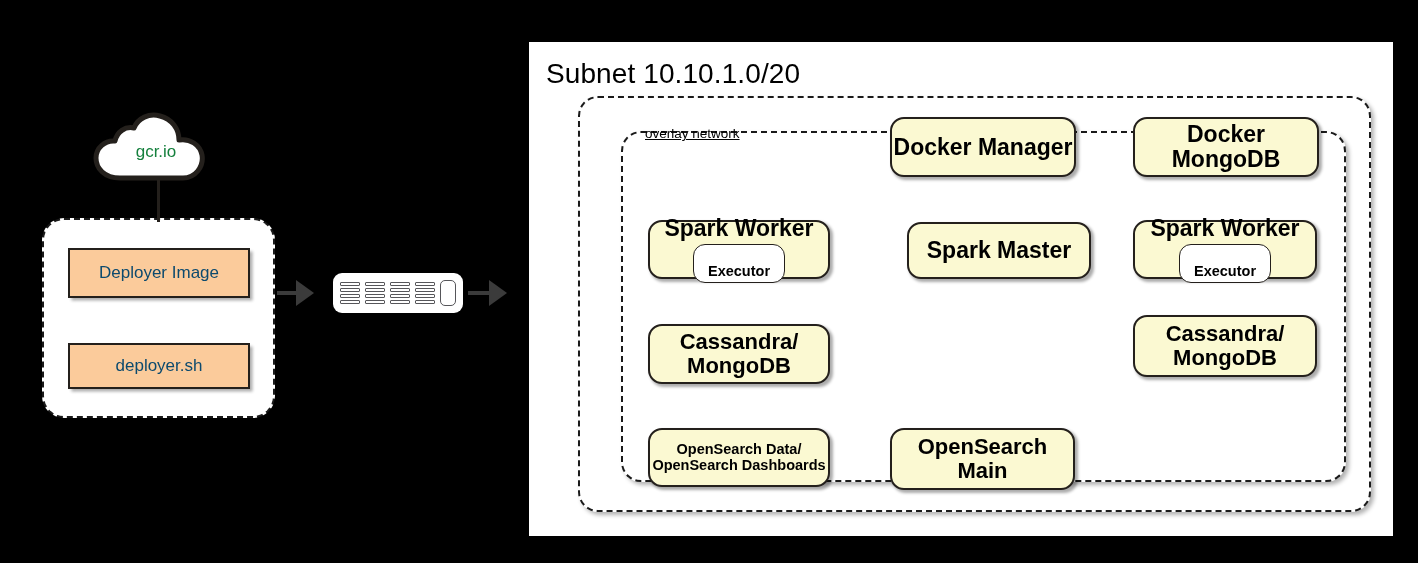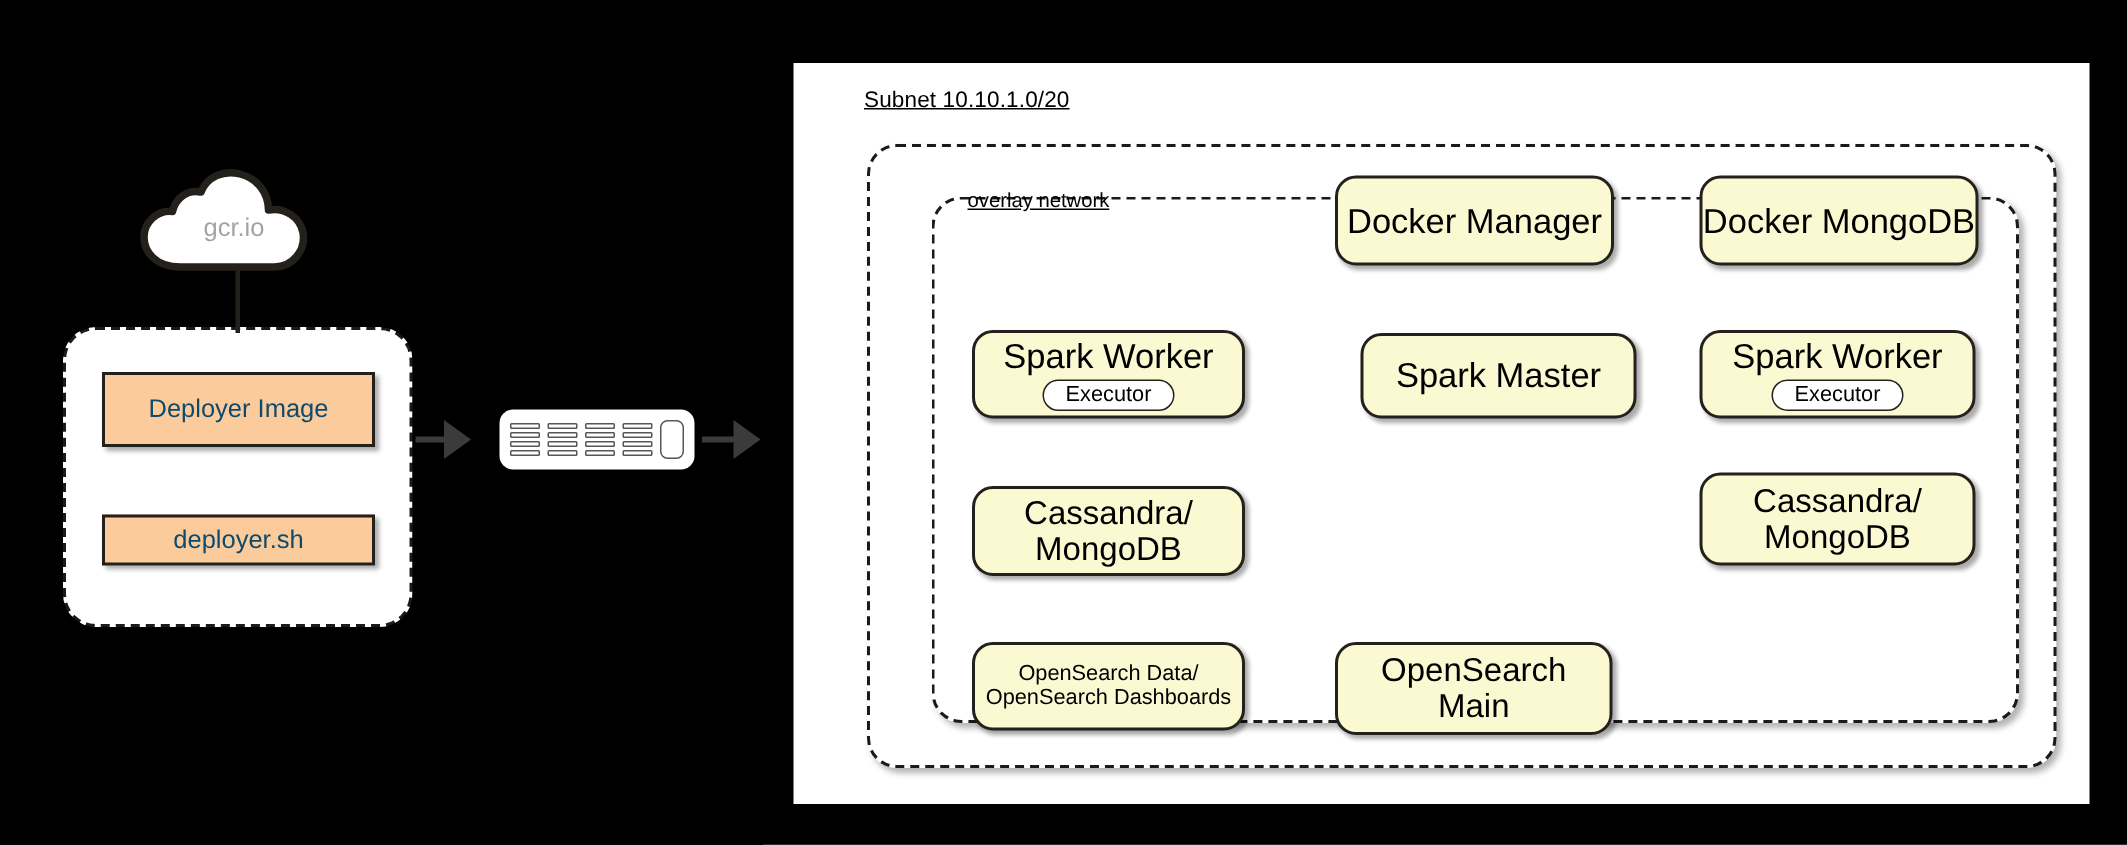--- a/index.html
+++ b/index.html
@@ -39,27 +39,26 @@
     z-index: 3;
   }
   #overlay-box {
     left: 621px; top: 131px;
     width: 725px; height: 351px;
     z-index: 4;
   }
 
   
   #subnet-label {
-    left: 576px; top: 58px;
-    font-size: 15px;
+    left: 546px; top: 58px;
+    font-size: 28px;
     color: #000000;
     letter-spacing: 0.1px;
     z-index: 6;
     white-space: nowrap;
-    text-decoration: underline;
   }
   #overlay-label {
     left: 645px; top: 126px;
     font-size: 13.5px;
     color: #000000;
     z-index: 7;
     white-space: nowrap;
     text-decoration: underline;
   }
 
@@ -70,32 +69,33 @@
     border-radius: 14px;
     box-shadow: 2.5px 2.5px 3px rgba(0,0,0,0.33);
     display: flex;
     flex-direction: column;
     align-items: center;
     justify-content: center;
     color: #000000;
     text-align: center;
     line-height: 1.08;
     z-index: 8;
+    font-weight: bold;
   }
   .node .ttl { font-size: 23px; }
   .node.small .ttl { font-size: 14.5px; }
   .node.two .ttl { font-size: 22px; }
 
   
   .executor-pill {
     margin-top: 3px;
     background: #ffffff;
     border: 1.6px solid #24201c;
     border-radius: 12px;
-    padding: 1px 14px 2px 14px;
+    padding: 18px 14px 2px 14px;
     font-size: 14.5px;
     line-height: 1.15;
     color: #000000;
   }
 
   
   #node-docker-manager { left: 890px; top: 117px; width: 186px; height: 60px; }
   #node-docker-worker  { left: 1133px; top: 117px; width: 186px; height: 60px; }
 
   #node-spark-worker-left  { left: 648px;  top: 220px; width: 182px; height: 59px; }
@@ -112,21 +112,21 @@
   #cloud-wrap {
     left: 92px; top: 112px;
     width: 128px; height: 72px;
     z-index: 5;
   }
   #cloud-label {
     position: absolute;
     left: 0; right: 0; top: 30px;
     text-align: center;
     font-size: 17px;
-    color: #a3a3a3;
+    color: #15803d;
     z-index: 6;
   }
 
   
   #cloud-stem {
     left: 157px; top: 172px;
     width: 3px; height: 50px;
     background: #24201c;
     z-index: 4;
   }
@@ -146,21 +146,21 @@
     border: 2px solid #24201c;
     box-shadow: 2.5px 2.5px 3px rgba(0,0,0,0.33);
     display: flex;
     align-items: center;
     justify-content: center;
     font-size: 17px;
     color: #0c4a6e;
     z-index: 6;
   }
   #box-deployer-image { left: 68px; top: 248px; width: 182px; height: 50px; }
-  #box-deployer-sh    { left: 68px; top: 343px; width: 182px; height: 34px; }
+  #box-deployer-sh    { left: 68px; top: 343px; width: 182px; height: 46px; }
 
   
   .arrow-line {
     background: #3b3b3b;
     height: 4px;
     z-index: 5;
   }
   .arrow-head {
     width: 0; height: 0;
     border-top: 13px solid transparent;

